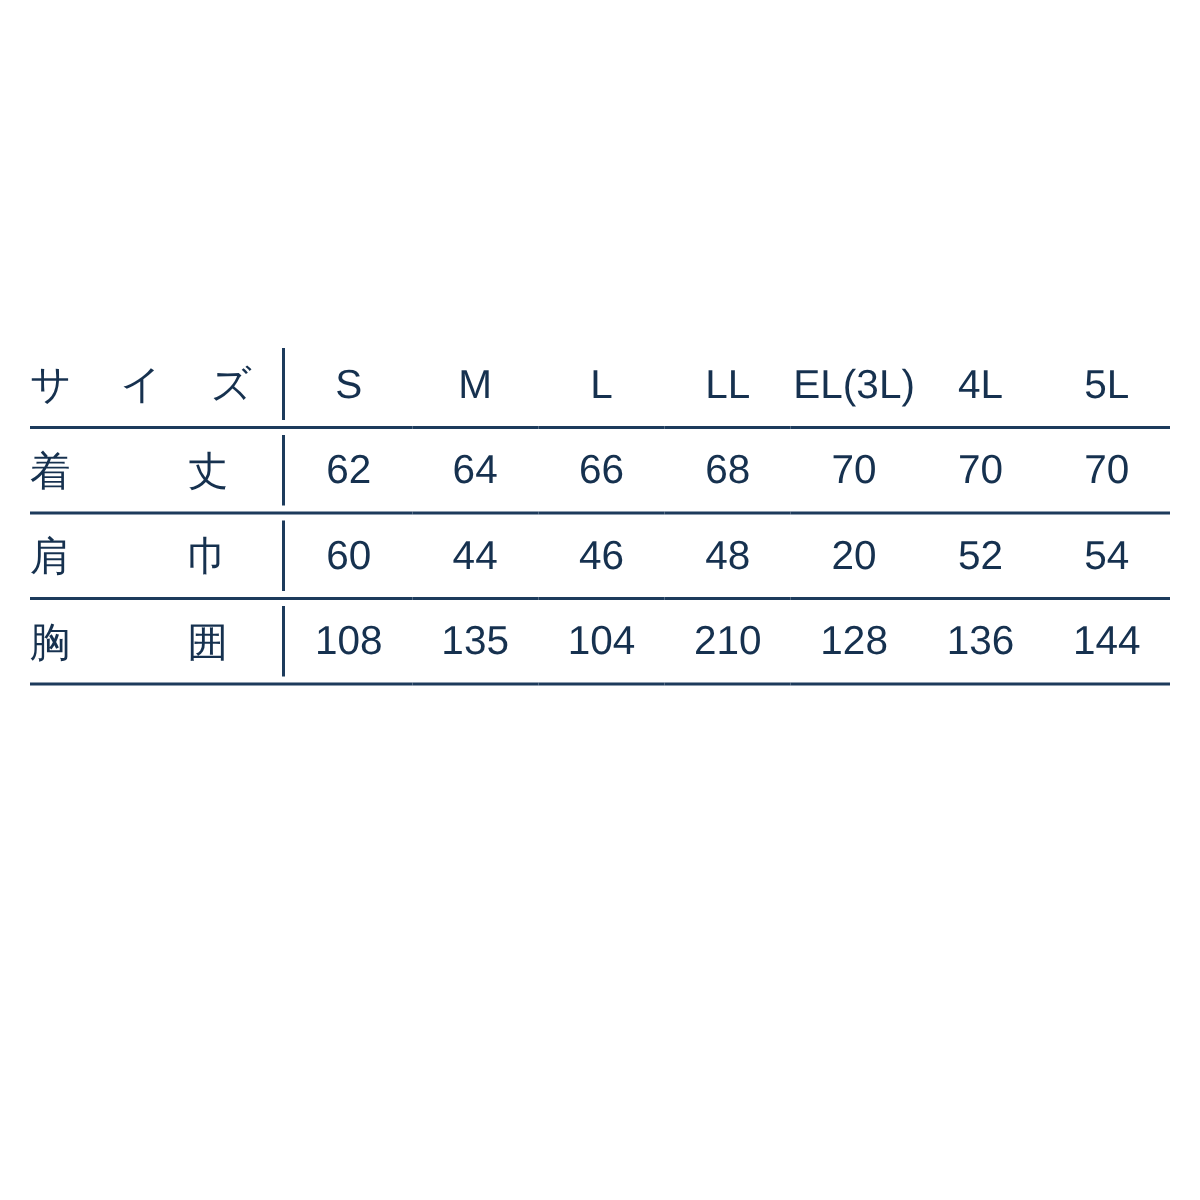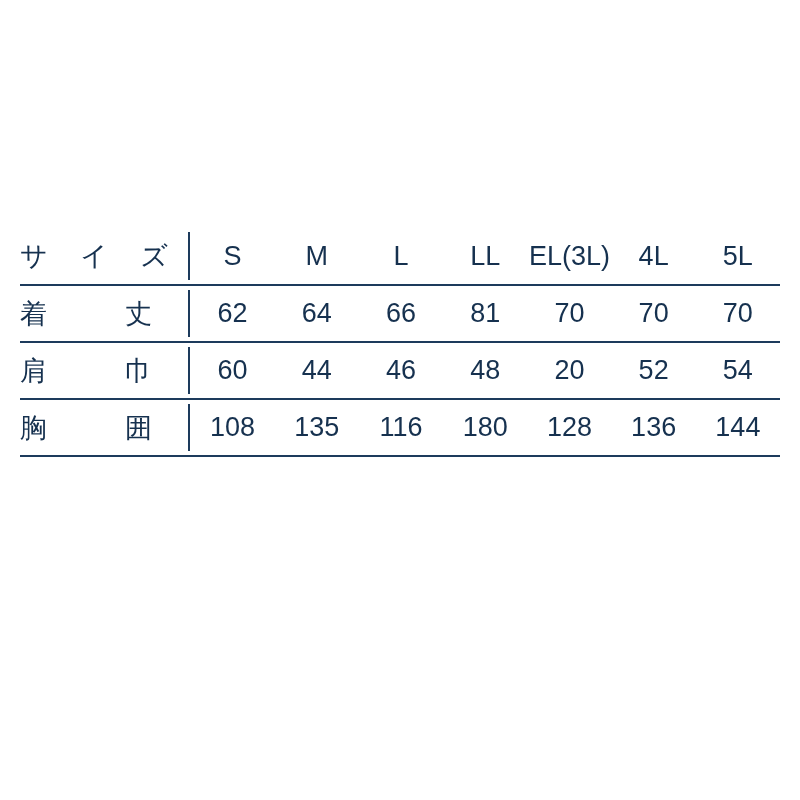--- a/index.html
+++ b/index.html
@@ -121,21 +121,21 @@
       <tr>
         <td class="row-label">
           <span class="label-inner">
             <span>着</span>
             <span>丈</span>
           </span>
         </td>
         <td class="val num">62</td>
         <td class="val num">64</td>
         <td class="val num">66</td>
-        <td class="val num">81</td>
+        <td class="val num">68</td>
         <td class="val num">70</td>
         <td class="val num">70</td>
         <td class="val num">70</td>
       </tr>
 
       <tr>
         <td class="row-label">
           <span class="label-inner">
             <span>肩</span>
             <span>巾</span>
@@ -152,21 +152,21 @@
 
       <tr>
         <td class="row-label">
           <span class="label-inner">
             <span>胸</span>
             <span>囲</span>
           </span>
         </td>
         <td class="val num">108</td>
         <td class="val num">135</td>
-        <td class="val num">116</td>
-        <td class="val num">180</td>
+        <td class="val num">104</td>
+        <td class="val num">210</td>
         <td class="val num">128</td>
         <td class="val num">136</td>
         <td class="val num">144</td>
       </tr>
     </tbody>
   </table>
 </div>
 
 </body></html>

